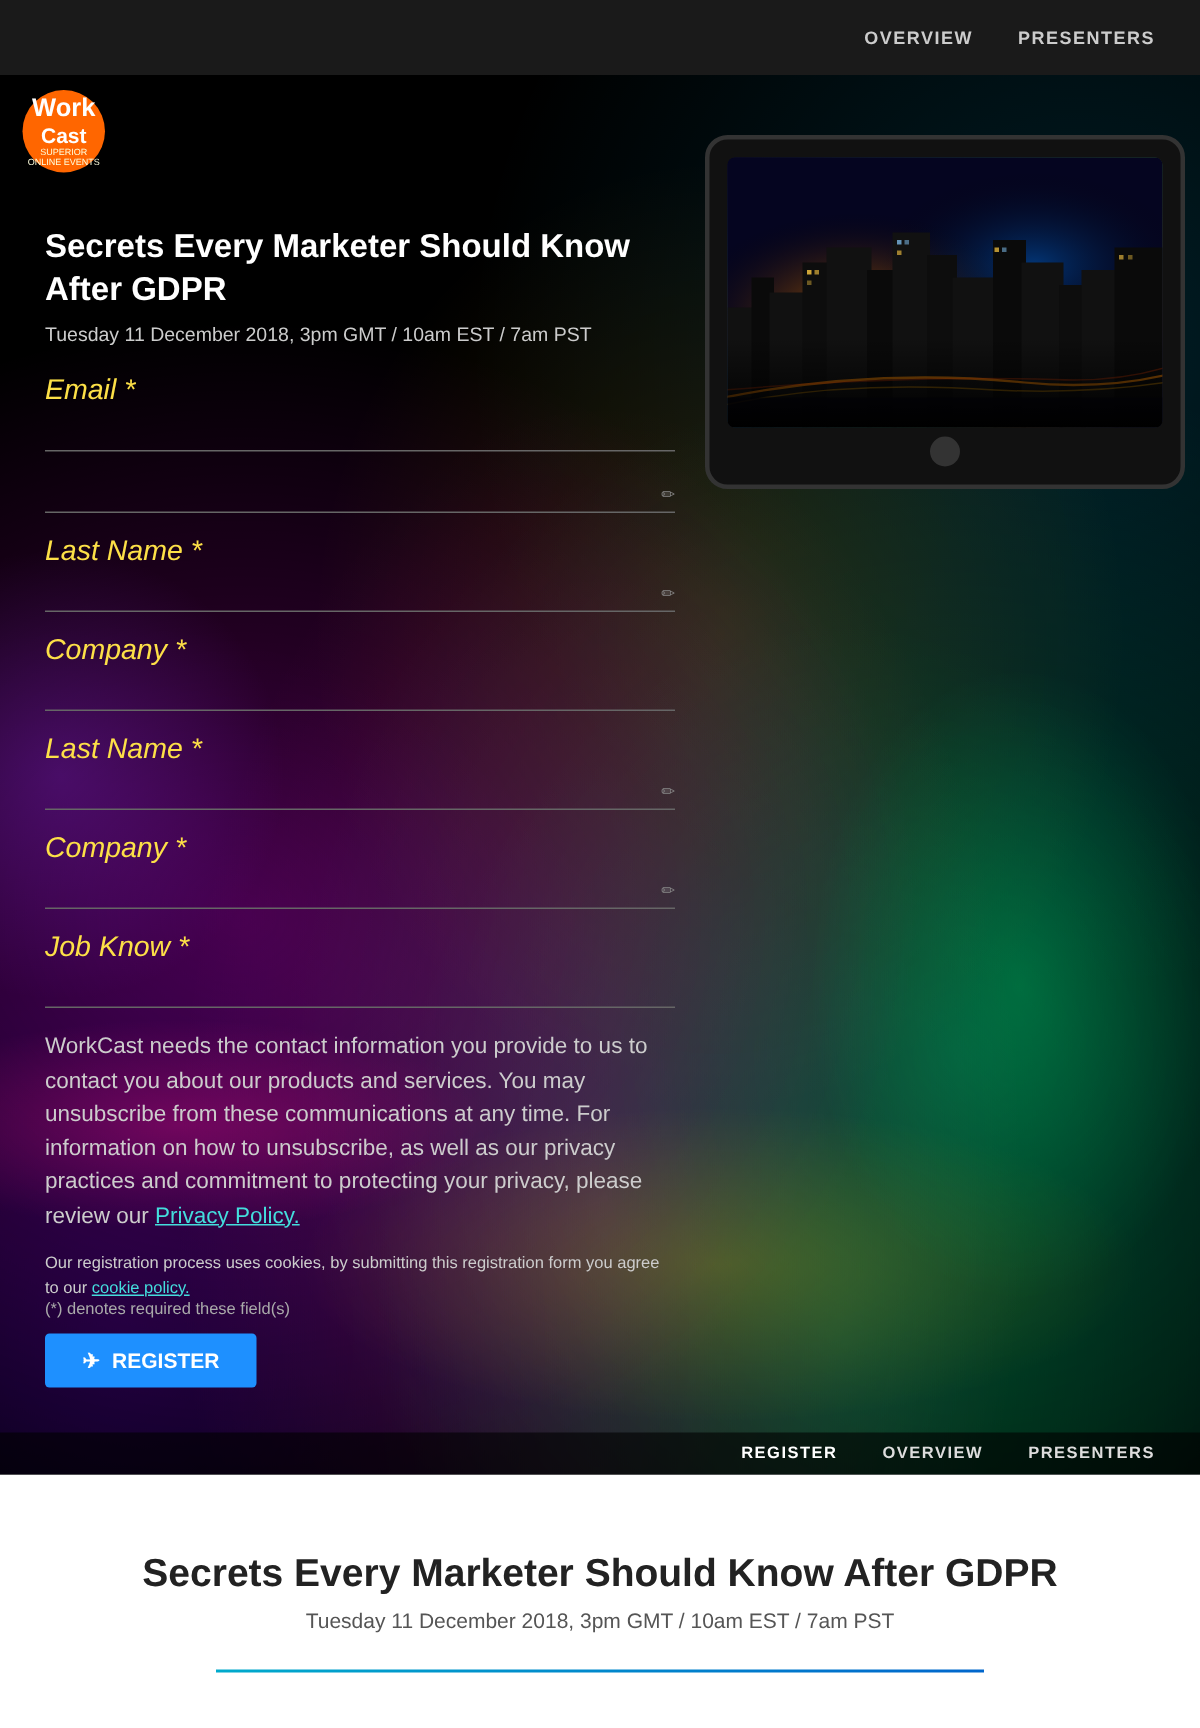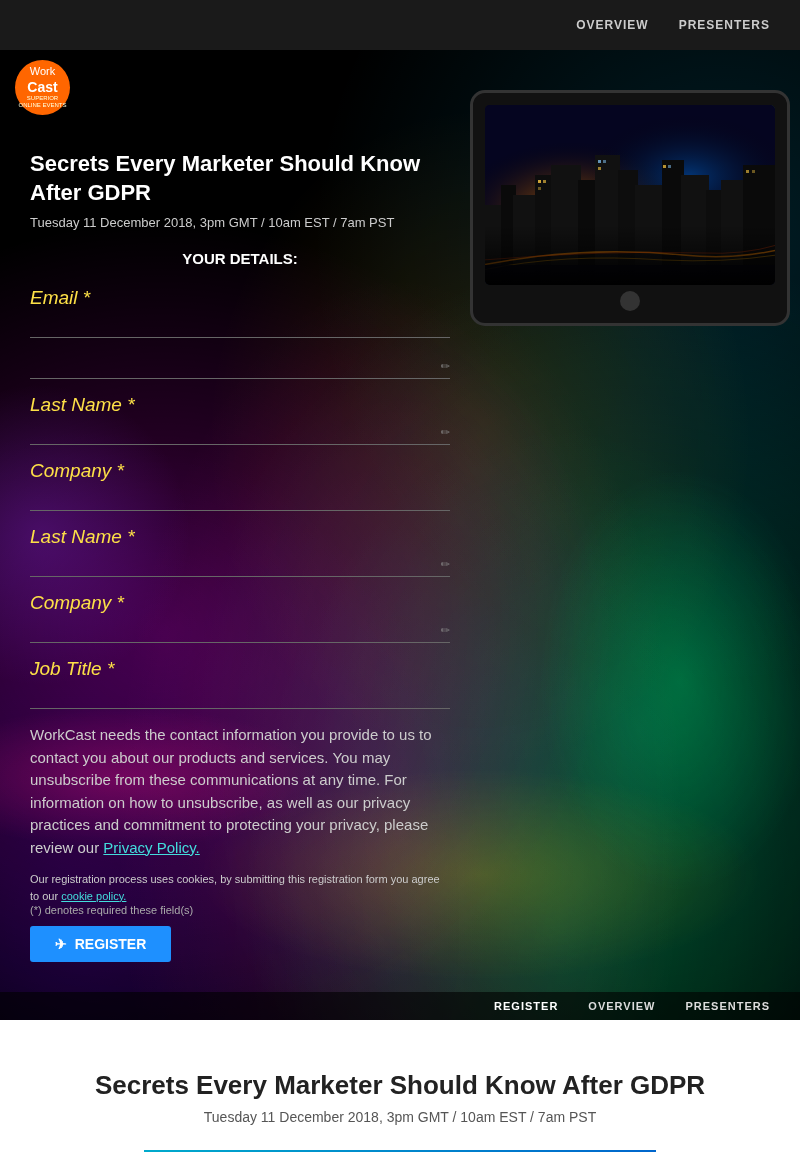--- a/index.html
+++ b/index.html
@@ -83,21 +83,21 @@
       display: flex;
       flex-direction: column;
       align-items: center;
       justify-content: center;
       color: white;
       font-size: 9px;
       font-weight: bold;
       line-height: 1.2;
       text-align: center;
     }
-    .logo-circle .work { font-size: 11px; font-weight: 400; }
+    .logo-circle .work { font-size: 17px; font-weight: 700; }
     .logo-circle .cast { font-size: 14px; }
     .logo-circle .sub { font-size: 6px; font-weight: normal; color: #ffd; }
 
     
     .form-column {
       flex: 0 0 420px;
       padding-top: 80px;
     }
 
     .event-title {
@@ -316,21 +316,20 @@
       <span class="sub">SUPERIOR ONLINE EVENTS</span>
     </div>
   </div>
 
   <div class="hero-content">
 
     <div class="form-column">
       <h1 class="event-title">Secrets Every Marketer Should Know After GDPR</h1>
       <p class="event-date">Tuesday 11 December 2018, 3pm GMT / 10am EST / 7am PST</p>
 
-      <p class="your-details">YOUR DETAILS:</p>
 
       <div class="form-group input-row">
         <label class="form-label">Email *</label>
         <input class="form-input" type="email" style="">
       </div>
 
       <div class="form-group input-row">
         <input class="form-input" type="text" style="">
         <span class="edit-icon">✏</span>
       </div>
@@ -352,21 +351,21 @@
         <span class="edit-icon">✏</span>
       </div>
 
       <div class="form-group input-row">
         <label class="form-label">Company *</label>
         <input class="form-input" type="text" style="">
         <span class="edit-icon">✏</span>
       </div>
 
       <div class="form-group input-row">
-        <label class="form-label">Job Title *</label>
+        <label class="form-label">Job Know *</label>
         <input class="form-input" type="text" style="">
       </div>
 
 
       <div class="privacy-text">
         <span>WorkCast needs the contact information you provide to us to contact you about our products and services. You may unsubscribe from these communications at any time. For information on how to unsubscribe, as well as our privacy practices and commitment to protecting your privacy, please review our </span><a>Privacy Policy.</a>
       </div>
 
       <div class="cookie-text">
         <span>Our registration process uses cookies, by submitting this registration form you agree to our </span><a>cookie policy.</a>

